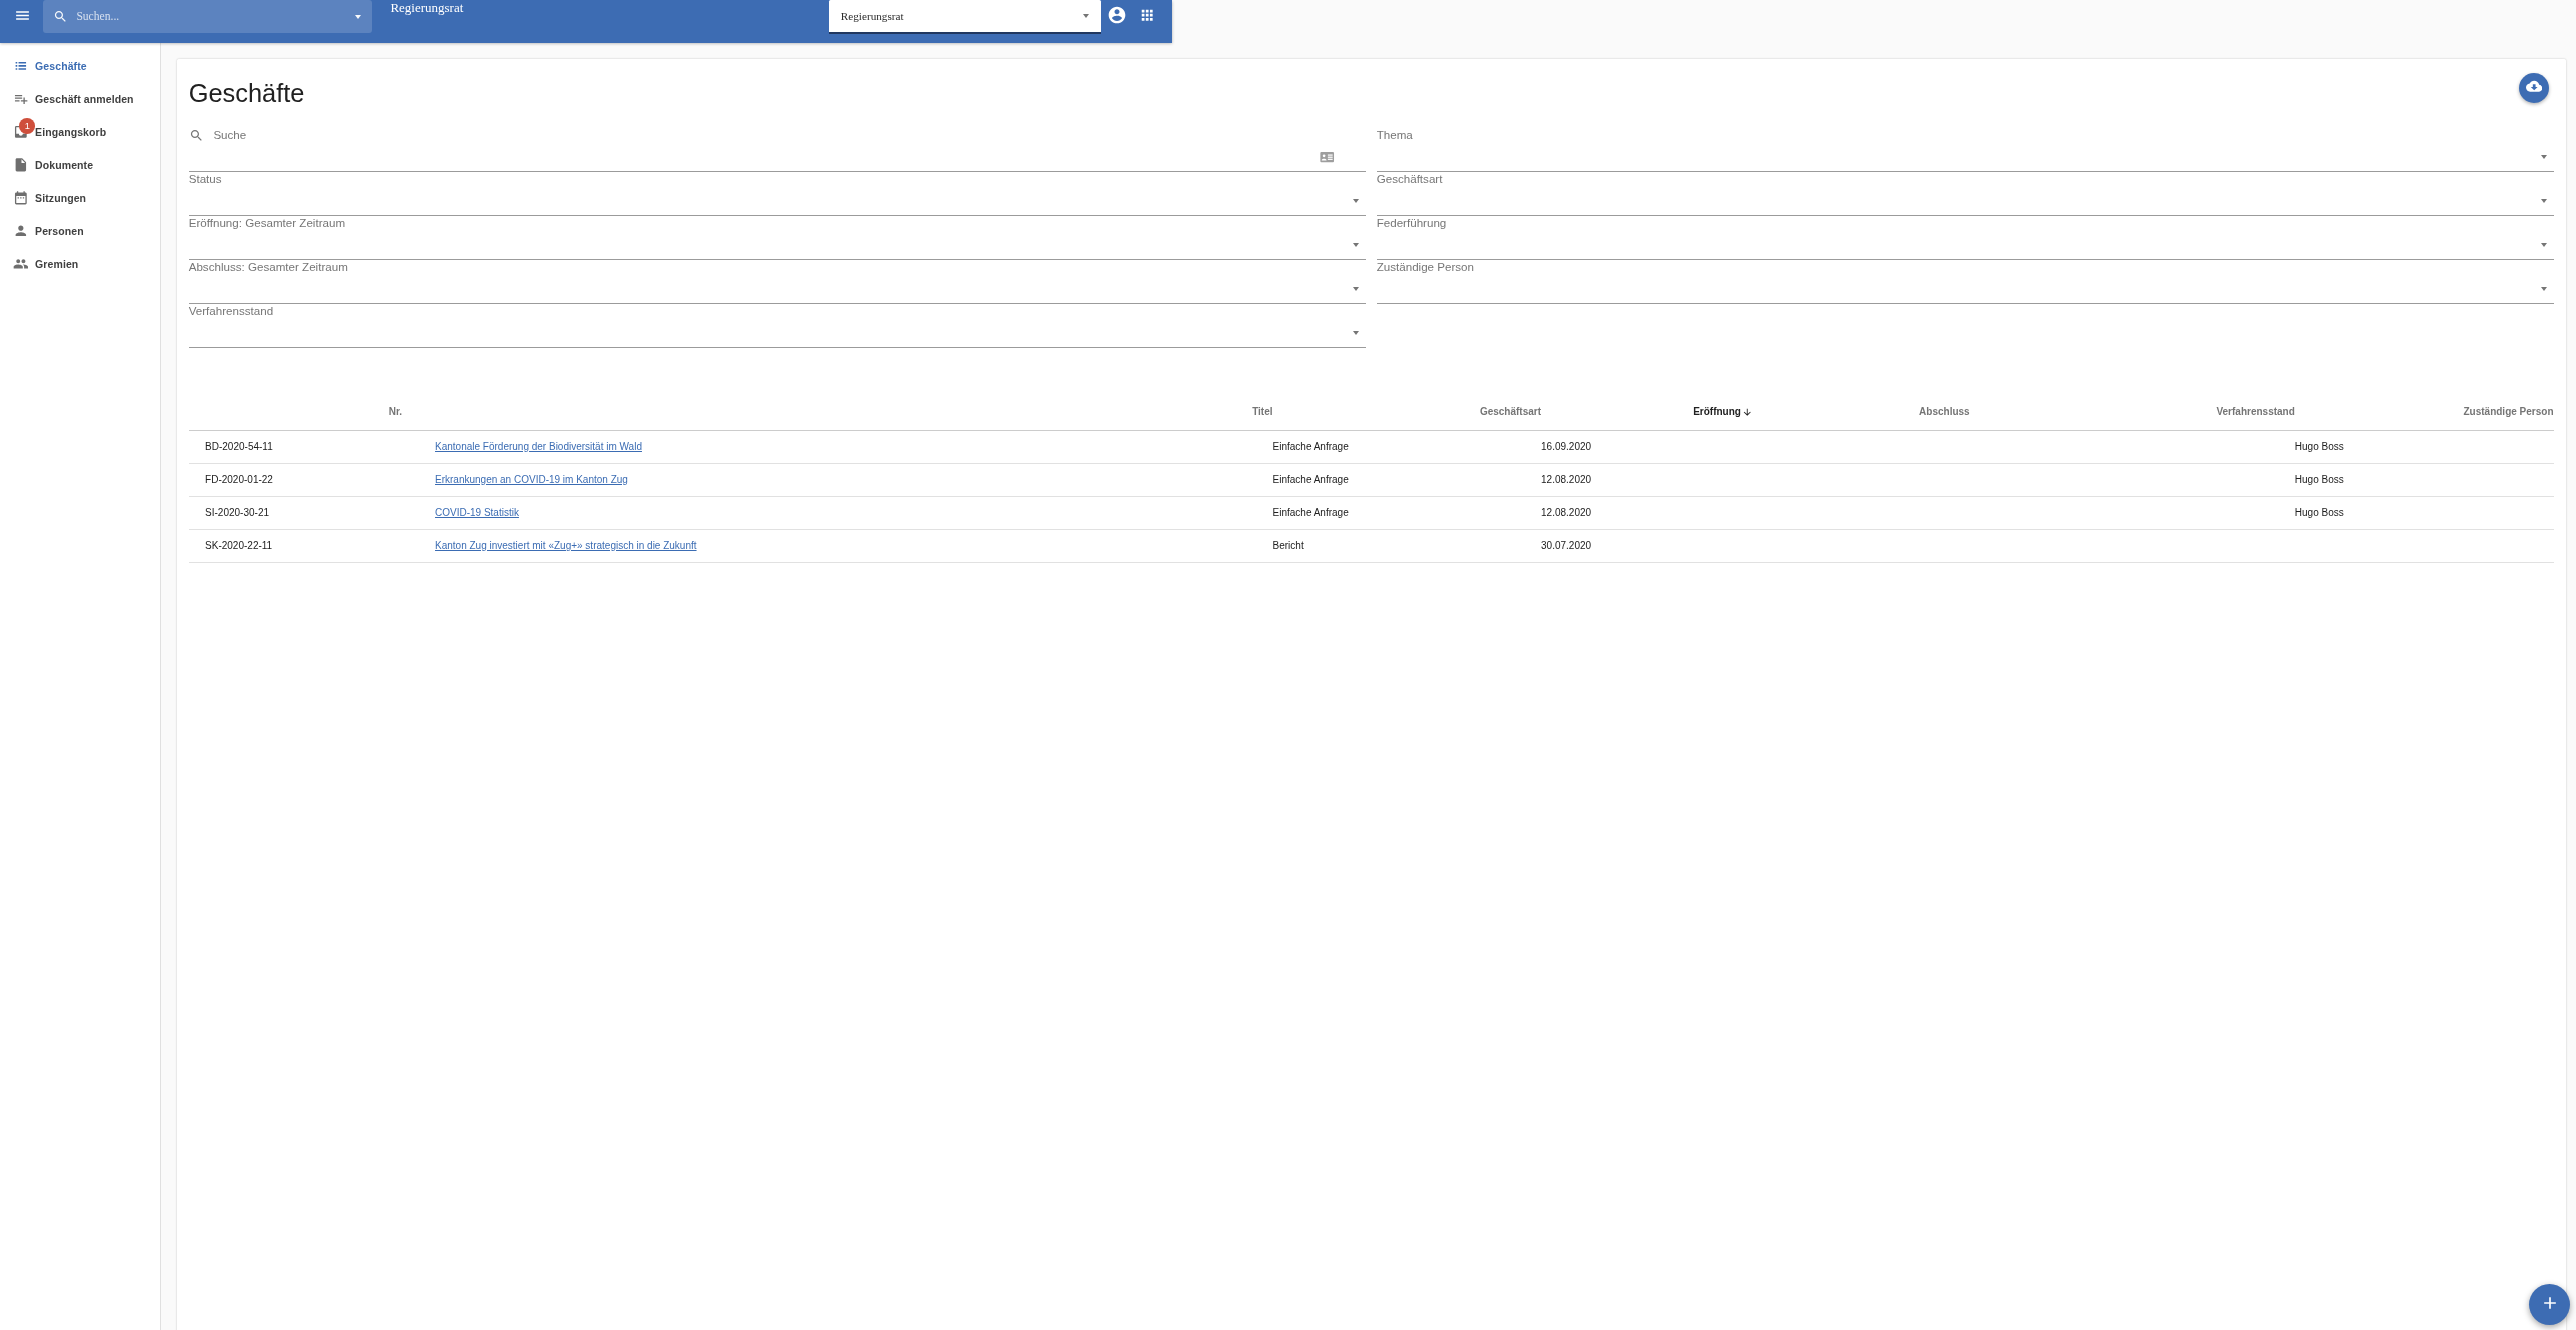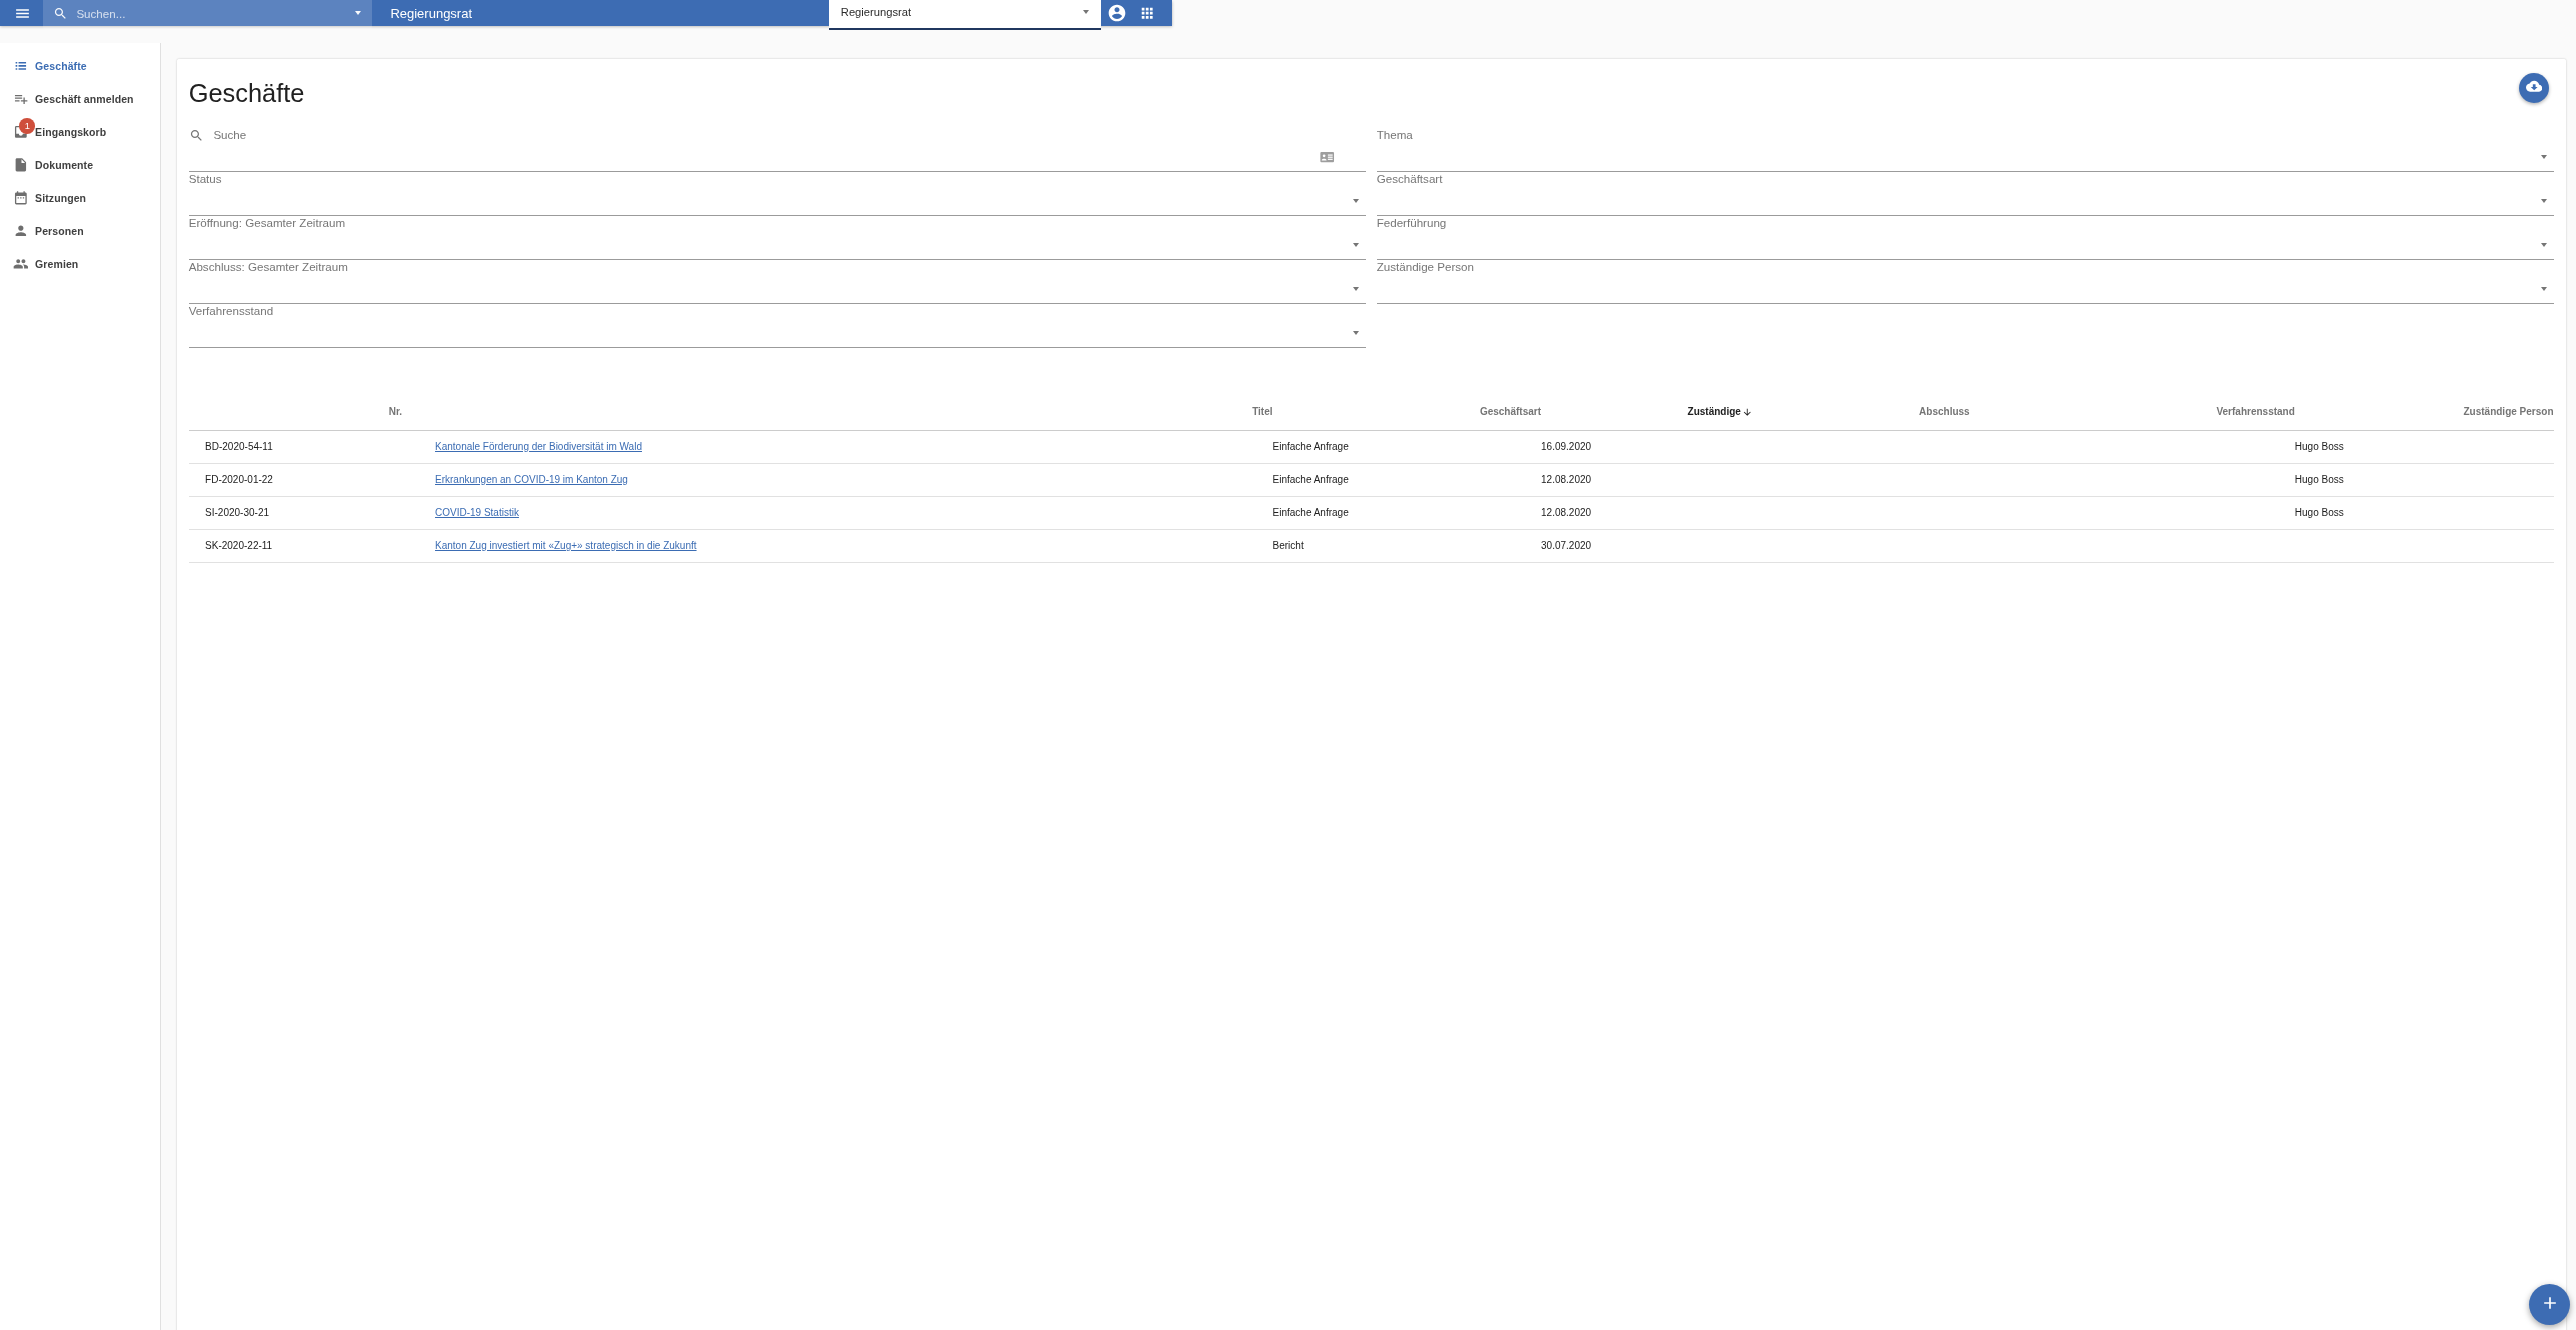--- a/index.html
+++ b/index.html
@@ -1,22 +1,22 @@
 <!DOCTYPE html>
 <html style="font-size:12px"><head>
 <meta charset="utf-8">
 <style>
   * { margin:0; padding:0; box-sizing:border-box; }
   html,body { width:1172px; height:606px; overflow:hidden; background:#fafafa;
               font-family:"Liberation Sans","DejaVu Sans",sans-serif; }
 
   
-  .topbar { position:absolute; top:0; left:0; width:1172px; height:26px; background:#3d6cb3;
-            display:flex; align-items:center; padding:0 9.7px 0 4.5px; z-index:20;
-            box-shadow:0 0.7px 3px rgba(0,0,0,.3); }
+  .topbar { position:absolute; top:0; left:0; width:1172px; height:43px; background:#3d6cb3;
+            display:flex; padding:0 9.7px 0 4.5px; z-index:20;
+            box-shadow:0 0.7px 3px rgba(0,0,0,.3);font-family:Liberation Serif, serif; }
   .icon-btn { width:30px; height:30px; display:flex; align-items:center; justify-content:center;
               cursor:pointer; flex:none; }
   .hamburger { width:36px; }
   .searchbox { margin-left:2.2px; width:329px; height:33px; background:rgba(255,255,255,.16);
                border-radius:3px; display:flex; align-items:center; padding:0 10.5px; cursor:text; }
   .searchbox .mag { flex:none; width:15px; height:15px; color:#fff; opacity:.95; }
   .searchbox .ph { margin-left:8.2px; flex:1; color:rgba(255,255,255,.75); font-size:11.6px; }
   .caret { width:0; height:0; border-left:3.7px solid transparent; border-right:3.7px solid transparent;
            border-top:4.5px solid #757575; flex:none; }
   .searchbox .caret { border-top-color:rgba(255,255,255,.95); }
@@ -277,21 +277,21 @@
           <col class="c-eroeff">
         <col class="c-abschl">
           <col class="c-verf">
           <col class="c-pers">
       </colgroup>
       <thead>
         <tr>
           <th class="nr-cell"><span>Nr.</span></th>
           <th><span>Titel</span></th>
           <th><span>Geschäftsart</span></th>
-          <th class="sorted"><span>Zuständige</span><svg class="sort-arrow" viewBox="0 0 24 24" fill="currentColor">
+          <th class="sorted"><span>Eröffnung</span><svg class="sort-arrow" viewBox="0 0 24 24" fill="currentColor">
                 <path d="M20 12l-1.41-1.41L13 16.17V4h-2v12.17l-5.58-5.59L4 12l8 8 8-8z"></path>
               </svg></th>
           <th><span>Abschluss</span></th>
           <th><span>Verfahrensstand</span></th>
           <th><span>Zuständige Person</span></th>
         </tr>
       </thead>
       <tbody>
         <tr>
           <td class="nr-cell">BD-2020-54-11</td>

